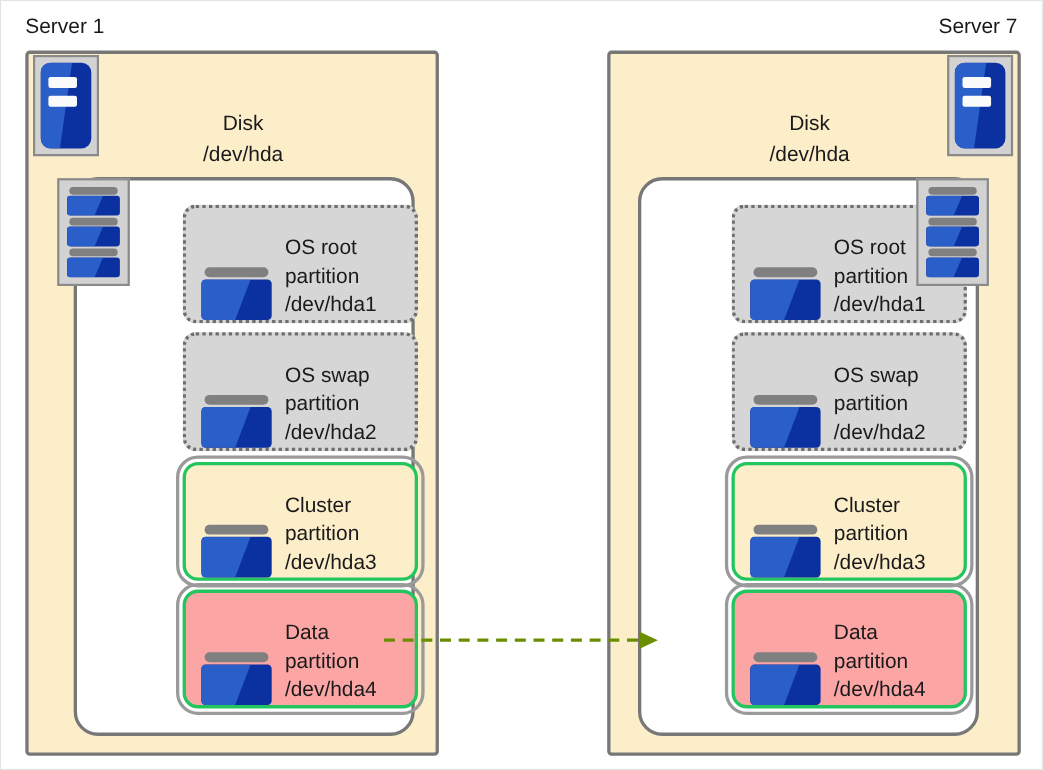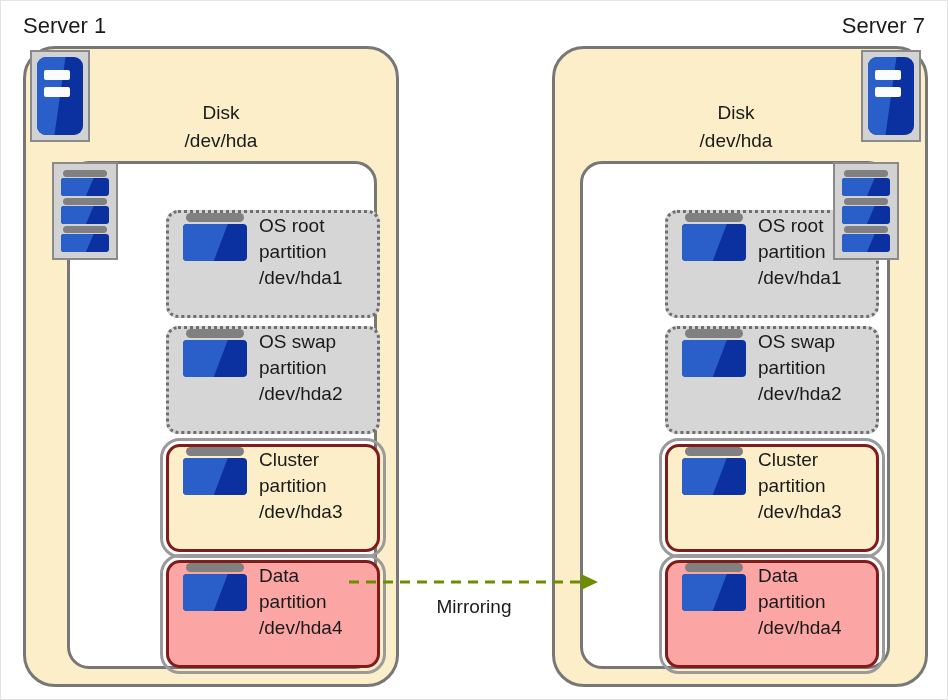--- a/index.html
+++ b/index.html
@@ -13,35 +13,35 @@
   #canvas {
     position:relative;
     width:948px; height:700px;
     background:#ffffff;
     border:1px solid #e3e3e3;
     overflow:hidden;
   }
 
   .server-label {
     position:absolute;
-    font-size:22px;
+    font-size:19px;
     color:#1a1a1a;
     white-space:nowrap;
     line-height:1;
   }
 
   
   .server-box {
     position:absolute;
     top:45px;
     width:376px;
     height:641px;
     background:#fdeeca;
     border:3px solid #777777;
-    border-radius:32px;
+    border-radius:4px;
   }
 
   
   .disk-box {
     position:absolute;
     left:41px;
     top:112px;
     width:310px;
     height:508px;
     background:#ffffff;
@@ -121,34 +121,33 @@
   .partition {
     position:absolute;
     left:96px;
     width:214px;
     height:108px;
   }
   .partition .inner {
     position:relative;
     width:100%; height:100%;
     display:flex;
-    align-items:flex-start;
+    align-items:flex-end;
     padding-left:14px;
-    margin-top:24px;
   }
 
   
   .partition.dotted .inner {
     background:#d6d6d6;
     border:3px dotted #6e6e6e;
     border-radius:12px;
   }
   
   .partition.double .inner {
-    border:3px solid #7f1d1d;
+    border:3px solid #22c55e;
     border-radius:14px;
     outline:3px solid #9a9a9a;
     outline-offset:3px;
   }
   .partition.double.cluster .inner { background:#fdeeca; }
   .partition.double.data    .inner { background:#fca5a5; }
 
   
   .part-icon {
     position:relative;
@@ -384,15 +383,14 @@
           <div class="body"></div>
         </div>
     </div>
 
   </div>
 
   <svg class="mirror-arrow" viewBox="0 0 250 18">
     <line x1="0" y1="9" x2="232" y2="9" stroke="#6b8e00" stroke-width="3" stroke-dasharray="10 7"></line>
     <polygon points="232,1 249,9 232,17" fill="#6b8e00"></polygon>
   </svg>
-  <div class="mirror-label">Mirroring</div>
 
 </div>
 
 </body></html>

